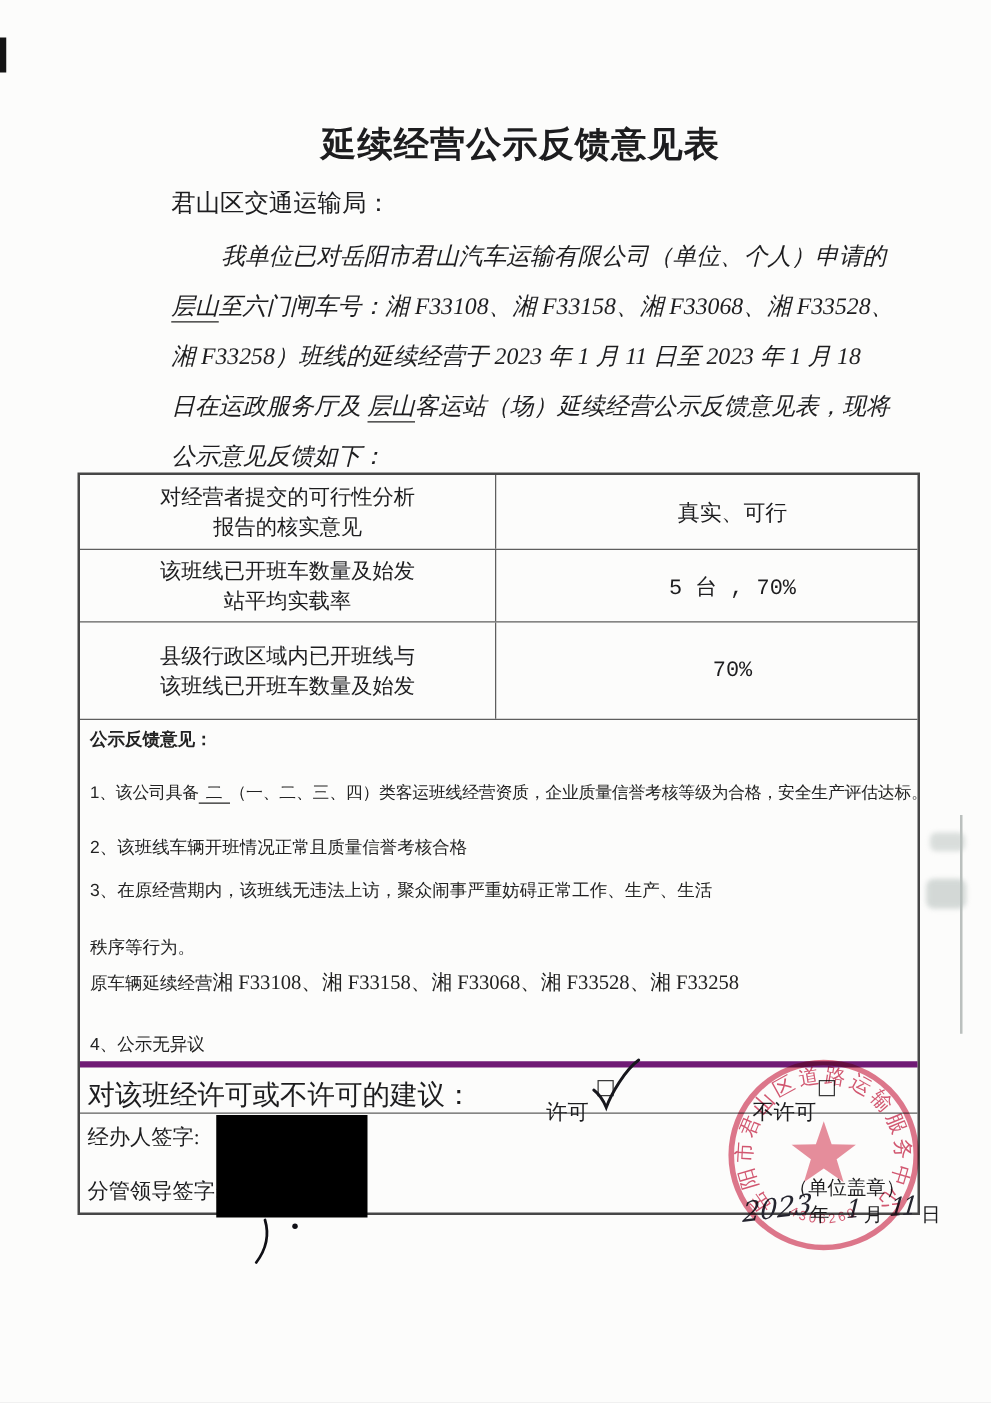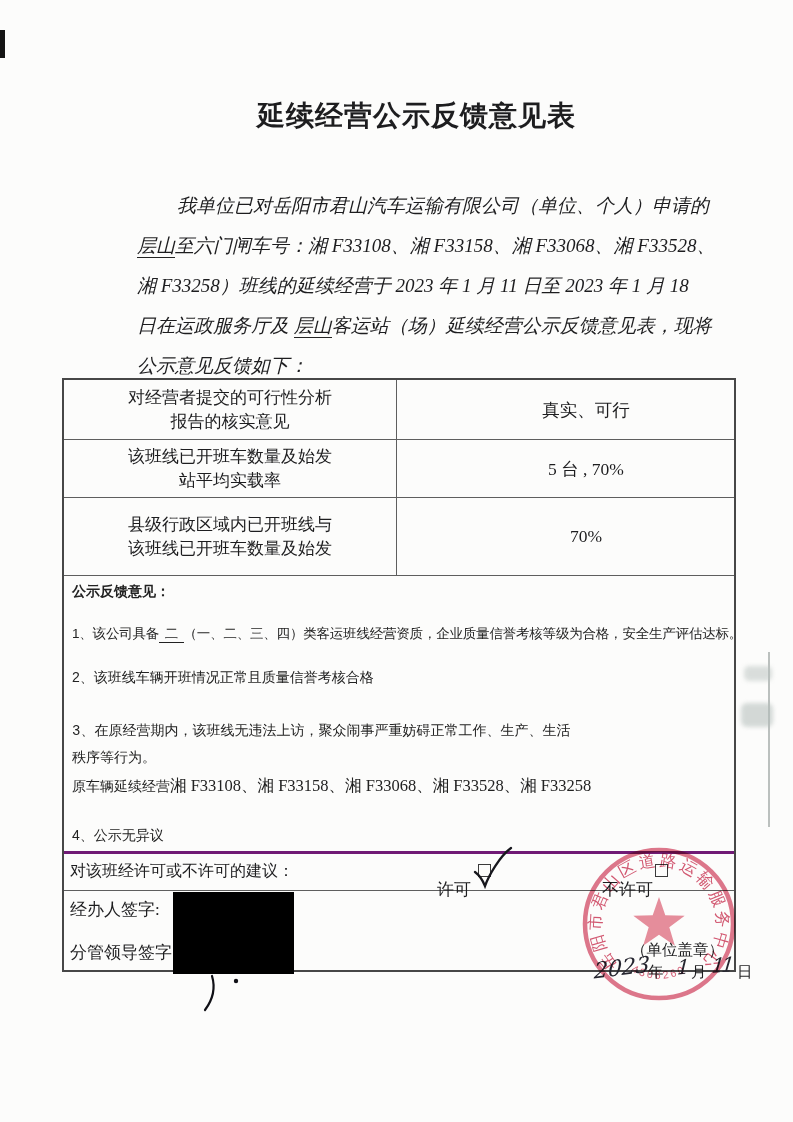--- a/index.html
+++ b/index.html
@@ -20,32 +20,32 @@
   .para .pline{height:40px;line-height:40px;white-space:nowrap;}
   .para .indent{padding-left:40px;}
   .u{border-bottom:1.2px solid #222;padding-bottom:1px;}
 
   
   .tbl{position:absolute;left:62px;top:378px;width:674px;border:2px solid #474747;background:transparent;}
   .t-row{display:flex;border-bottom:1px solid #5e5e5e;gap:41px;}
   .t-left{width:333px;border-right:1px solid #5e5e5e;display:flex;flex-direction:column;
           justify-content:center;align-items:center;font-size:17px;line-height:24px;text-align:center;}
   .t-right{flex:1;display:flex;align-items:center;justify-content:center;
-           font-family:Liberation Serif, serif;font-size:17.5px;}
+           font-family:Liberation Mono, monospace;font-size:17.5px;}
   .r1{height:60px;} .r2{height:58px;} .r3{height:78px;}
 
-  .fb-cell{position:relative;height:278px;border-bottom:3px solid #701a75;}
+  .fb-cell{position:relative;height:278px;border-bottom:5px solid #701a75;}
   .fb-line{position:absolute;left:8px;white-space:nowrap;font-family:"Liberation Sans",sans-serif;font-size:14px;color:#222;}
   .fb-line .u{padding:0 2px 1px 2px;}
   .tight{font-size:13.5px;letter-spacing:-0.2px;}
   .song-lg{font-family:"Liberation Serif",serif;font-size:16.5px;}
   .hei{font-family:"Liberation Sans",sans-serif;font-size:14px;}
 
   .permit-row{position:relative;height:37px;border-bottom:1px solid #5e5e5e;}
-  .permit-label{position:absolute;left:6px;top:7px;font-size:16px;white-space:nowrap;}
+  .permit-label{position:absolute;left:6px;top:7px;font-size:22px;white-space:nowrap;}
   .opt{position:absolute;top:24px;font-size:17px;}
   .allow-label{left:373px;} .deny-label{left:538px;}
   .cbx{position:absolute;top:10px;width:13px;height:13px;border:1.5px solid #3a3a3a;background:transparent;}
   .allow-box{left:414px;} .deny-box{left:591px;}
 
   .sig-cell{position:relative;height:79px;}
   .sig-label{position:absolute;left:6px;font-size:17px;white-space:nowrap;}
   .sig1{top:7px;} .sig2{top:50px;}
   .redact{position:absolute;left:109px;top:1px;width:121px;height:82px;background:#000;z-index:6;}
 
@@ -68,20 +68,21 @@
 <body>
 
 <div class="page" data-name="scanned-document-page">
 
   <div class="art-topleft" data-name="scan-artifact-mark"></div>
   <div class="art-rline" data-name="scan-artifact-line"></div>
   <div class="art-blob1" data-name="scan-artifact-smudge"></div>
   <div class="art-blob2" data-name="scan-artifact-smudge"></div>
 
   <div class="title" data-name="document-title">延续经营公示反馈意见表</div>
+  <div class="greeting" data-name="greeting-line">君山区交通运输局：</div>
 
   <div class="para" data-name="intro-paragraph">
     <div class="pline indent" data-name="paragraph-line"><span>我单位已对岳阳市君山汽车运输有限公司（单位、个人）申请的</span></div>
     <div class="pline" data-name="paragraph-line"><span class="u">层山</span><span>至六门闸车号：湘 F33108、湘 F33158、湘 F33068、湘 F33528、</span></div>
     <div class="pline" data-name="paragraph-line"><span>湘 F33258）班线的延续经营于 2023 年 1 月 11 日至 2023 年 1 月 18</span></div>
     <div class="pline" data-name="paragraph-line"><span>日在运政服务厅及 </span><span class="u">层山</span><span>客运站（场）延续经营公示反馈意见表，现将</span></div>
     <div class="pline" data-name="paragraph-line"><span>公示意见反馈如下：</span></div>
   </div>
 
   <div class="tbl" data-name="review-table">
@@ -107,21 +108,21 @@
         <span>县级行政区域内已开班线与</span>
         <span>该班线已开班车数量及始发</span>
       </div>
       <div class="t-right" data-name="row-value">70%</div>
     </div>
 
     <div class="fb-cell" data-name="feedback-section">
       <div class="fb-line" style="top:7px;font-weight:bold;" data-name="feedback-heading"><span>公示反馈意见：</span></div>
       <div class="fb-line tight" style="top:49px;" data-name="feedback-item-1"><span>1、该公司具备</span><span class="u">&nbsp;二&nbsp;</span><span>（一、二、三、四）类客运班线经营资质，企业质量信誉考核等级为合格，安全生产评估达标。</span></div>
       <div class="fb-line" style="top:93px;" data-name="feedback-item-2"><span>2、该班线车辆开班情况正常且质量信誉考核合格</span></div>
-      <div class="fb-line" style="top:146px;font-family:Liberation Mono, monospace;" data-name="feedback-item-3"><span>3、在原经营期内，该班线无违法上访，聚众闹事严重妨碍正常工作、生产、生活</span></div>
+      <div class="fb-line" style="top:128px;" data-name="feedback-item-3"><span>3、在原经营期内，该班线无违法上访，聚众闹事严重妨碍正常工作、生产、生活</span></div>
       <div class="fb-line" style="top:173px;" data-name="feedback-item-3-cont"><span>秩序等行为。</span></div>
       <div class="fb-line" style="top:199px;" data-name="feedback-vehicles-line"><span class="hei">原车辆延续经营</span><span class="song-lg">湘 F33108、湘 F33158、湘 F33068、湘 F33528、湘 F33258</span></div>
       <div class="fb-line" style="top:251px;" data-name="feedback-item-4"><span>4、公示无异议</span></div>
     </div>
 
     <div class="permit-row" data-name="permit-row">
       <div class="permit-label" data-name="permit-label">对该班经许可或不许可的建议：</div>
       <div class="opt allow-label" data-name="allow-option-label">许可</div>
       <div class="cbx allow-box" data-name="allow-checkbox"></div>
       <div class="opt deny-label" data-name="deny-option-label">不许可</div>

